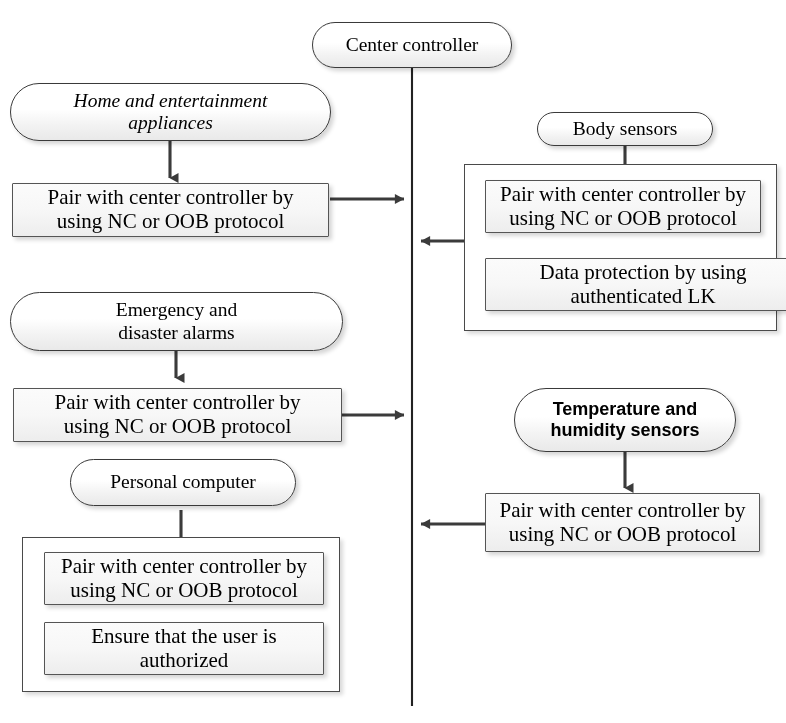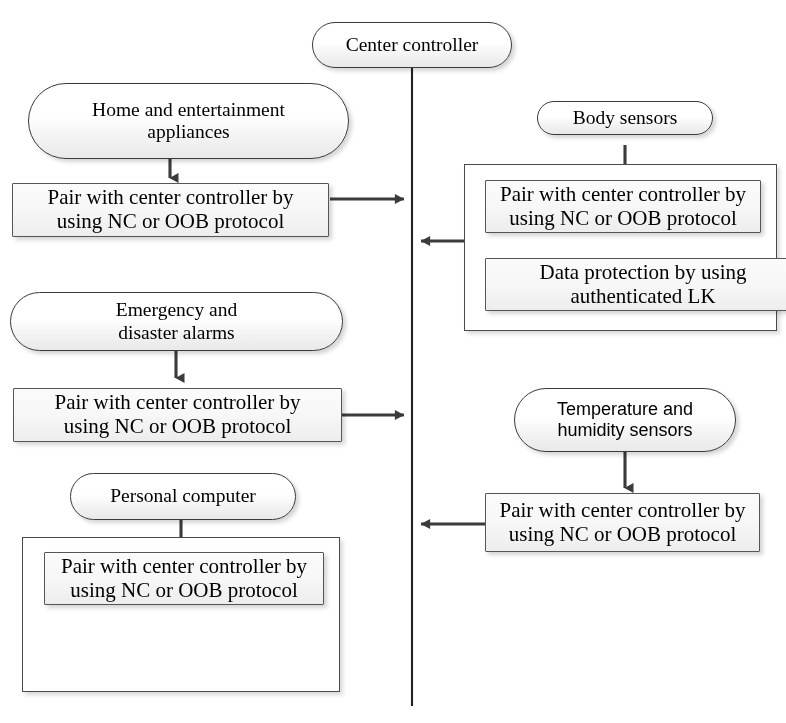--- a/index.html
+++ b/index.html
@@ -121,31 +121,31 @@
   </svg>
 
   <div class="group-box" style="left:464px; top:164px; width:313px; height:167px;"></div>
 
   <div class="group-box" style="left:22px; top:537px; width:318px; height:155px;"></div>
 
   <div class="node pill" style="left:312px; top:10px; width:200px; height:46px;margin-top:12px;">
     <span class="label">Center controller</span>
   </div>
 
-  <div class="node pill" style="left:28px; top:83px; width:321px; height:76px;">
+  <div class="node pill" style="left:10px; top:83px; width:321px; height:58px;font-style:italic;">
     <span class="label">Home and entertainment
 appliances</span>
   </div>
 
   <div class="node proc" style="left:12px; top:183px; width:317px; height:54px;">
     <span class="label">Pair with center controller by
 using NC or OOB protocol</span>
   </div>
 
-  <div class="node pill" style="left:537px; top:101px; width:176px; height:34px;">
+  <div class="node pill" style="left:537px; top:112px; width:176px; height:34px;">
     <span class="label">Body sensors</span>
   </div>
 
   <div class="node proc" style="left:485px; top:180px; width:276px; height:53px;">
     <span class="label">Pair with center controller by
 using NC or OOB protocol</span>
   </div>
 
   <div class="node proc" style="left:485px; top:258px; width:316px; height:53px;">
     <span class="label">Data protection by using
@@ -155,33 +155,37 @@
   <div class="node pill" style="left:10px; top:292px; width:333px; height:59px;">
     <span class="label">Emergency and
 disaster alarms</span>
   </div>
 
   <div class="node proc" style="left:13px; top:388px; width:329px; height:54px;">
     <span class="label">Pair with center controller by
 using NC or OOB protocol</span>
   </div>
 
-  <div class="node pill sans" style="left:514px; top:388px; width:222px; height:64px;">
+  <div class="node pill sans" style="left:514px; top:388px; width:222px; height:64px;font-weight:bold;">
     <span class="label">Temperature and
 humidity sensors</span>
   </div>
 
   <div class="node proc" style="left:485px; top:493px; width:275px; height:59px;">
     <span class="label">Pair with center controller by
 using NC or OOB protocol</span>
   </div>
 
-  <div class="node pill" style="left:70px; top:473px; width:226px; height:47px;text-align:right;">
+  <div class="node pill" style="left:70px; top:459px; width:226px; height:47px;text-align:right;">
     <span class="label">Personal computer</span>
   </div>
 
   <div class="node proc" style="left:44px; top:552px; width:280px; height:53px;">
     <span class="label">Pair with center controller by
 using NC or OOB protocol</span>
   </div>
 
+  <div class="node proc" style="left:44px; top:622px; width:280px; height:53px;">
+    <span class="label">Ensure that the user is
+authorized</span>
+  </div>
 
 </div>
 
 </body></html>

